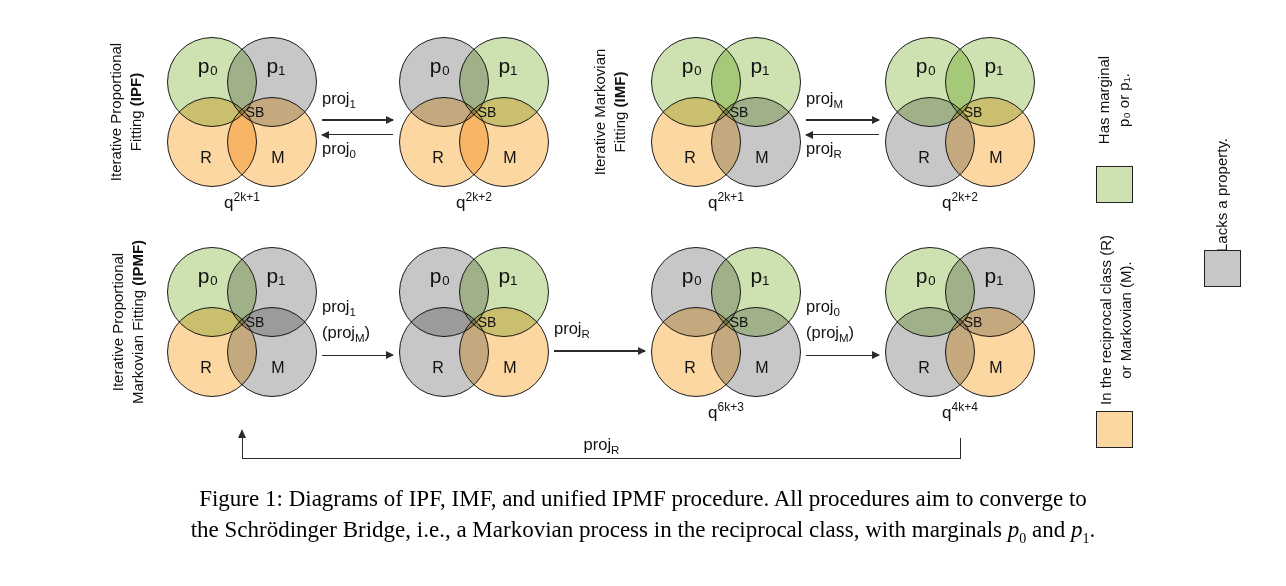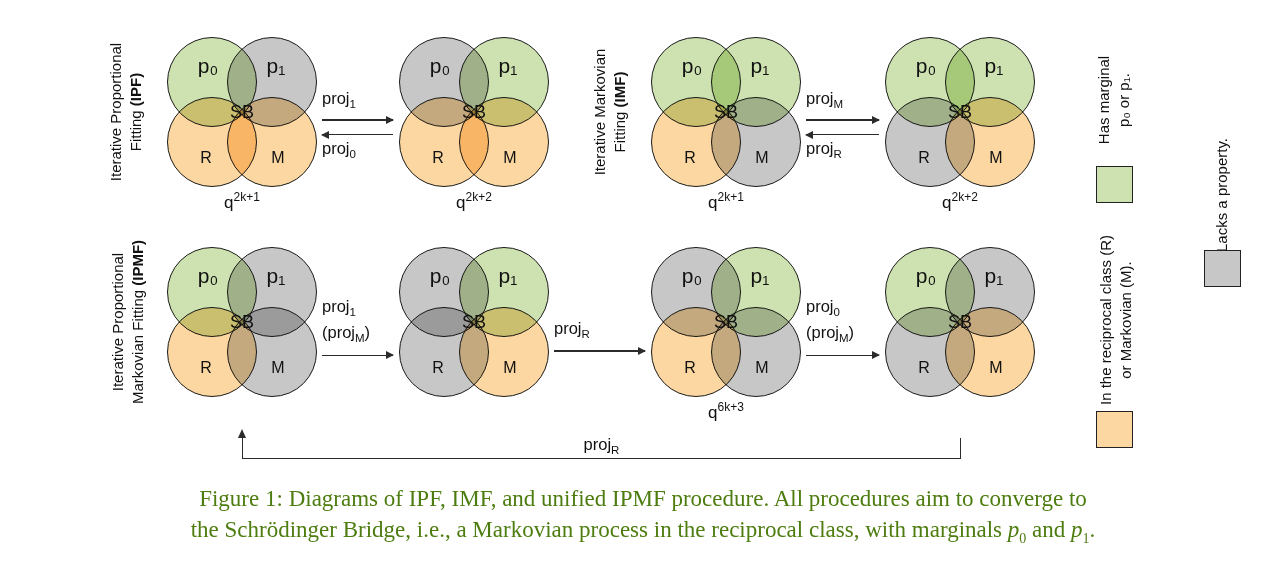--- a/index.html
+++ b/index.html
@@ -17,21 +17,21 @@
   }
   .tl { left:1px;  top:1px;  }
   .tr { left:61px; top:1px;  }
   .bl { left:1px;  top:61px; }
   .br { left:61px; top:61px; }
   .clab { position:absolute; font-size:21px; transform:translate(-50%,-50%); white-space:nowrap; }
   .lab-p0 { left:42px;  top:30px; }
   .lab-p1 { left:110px; top:30px; }
   .lab-r  { left:40px;  top:122px; font-size:16px; }
   .lab-m  { left:112px; top:122px; font-size:16px; }
-  .lab-sb { left:76px;  top:76px;  font-size:18px; }
+  .lab-sb { left:89px;  top:76px;  font-size:14px; }
   .qlab { position:absolute; left:0; right:0; top:154px; text-align:center; font-size:17px; }
   .qlab sup { font-size:12px; }
 
   
   .arrowpair, .arrowcol { position:absolute; display:flex; flex-direction:column; }
   .plab { text-align:left; font-size:16.5px; line-height:20px; white-space:nowrap; }
   .plab sub { font-size:11.5px; }
   .hline { position:relative; height:1.6px; background:#2b2b2b; }
   .hline.right::after {
     content:""; position:absolute; right:-1px; top:50%; transform:translateY(-50%);
@@ -60,21 +60,21 @@
     transform:rotate(-90deg); font-size:15px; line-height:1.35; text-align:center; white-space:nowrap;
   }
   .vlabel b { font-weight:bold; }
 
   
   .sq { position:absolute; width:37px; height:37px; border:1.6px solid #222; }
 
   
   #caption {
     position:absolute; left:0; width:100%; top:483px; text-align:center;
-    font-family:"Liberation Serif", serif; font-size:23px; line-height:1.36; color:#4d7c0f;
+    font-family:"Liberation Serif", serif; font-size:23px; line-height:1.36; color:#000000;
   }
   #caption .it { font-style:italic; }
   #caption sub { font-size:14px; }
 </style>
 </head>
 <body>
 
 <div id="figure">
 
   <div class="vlabel" style="left:38px;top:90px;width:176px;height:44px">
@@ -219,20 +219,21 @@
   <div class="venn" style="left:884px;top:246px">
     <div class="circle tl" style="background: rgb(205, 226, 176);"></div>
     <div class="circle tr" style="background: rgb(199, 199, 199);"></div>
     <div class="circle bl" style="background: rgb(199, 199, 199);"></div>
     <div class="circle br" style="background: rgb(252, 215, 161);"></div>
     <span class="clab lab-p0">p₀</span>
     <span class="clab lab-p1">p₁</span>
     <span class="clab lab-r">R</span>
     <span class="clab lab-m">M</span>
     <span class="clab lab-sb">SB</span>
+    <div class="qlab"><span>q</span><sup>4k+4</sup></div>
   </div>
 
   <div class="returnarrow">
     <div class="plab"><span>proj</span><sub>R</sub></div>
   </div>
 
   <div class="vlabel" style="left:1044px;top:79px;width:140px;height:42px">
     <div>
       <div>Has marginal</div>
       <div>p₀ or p₁.</div>

